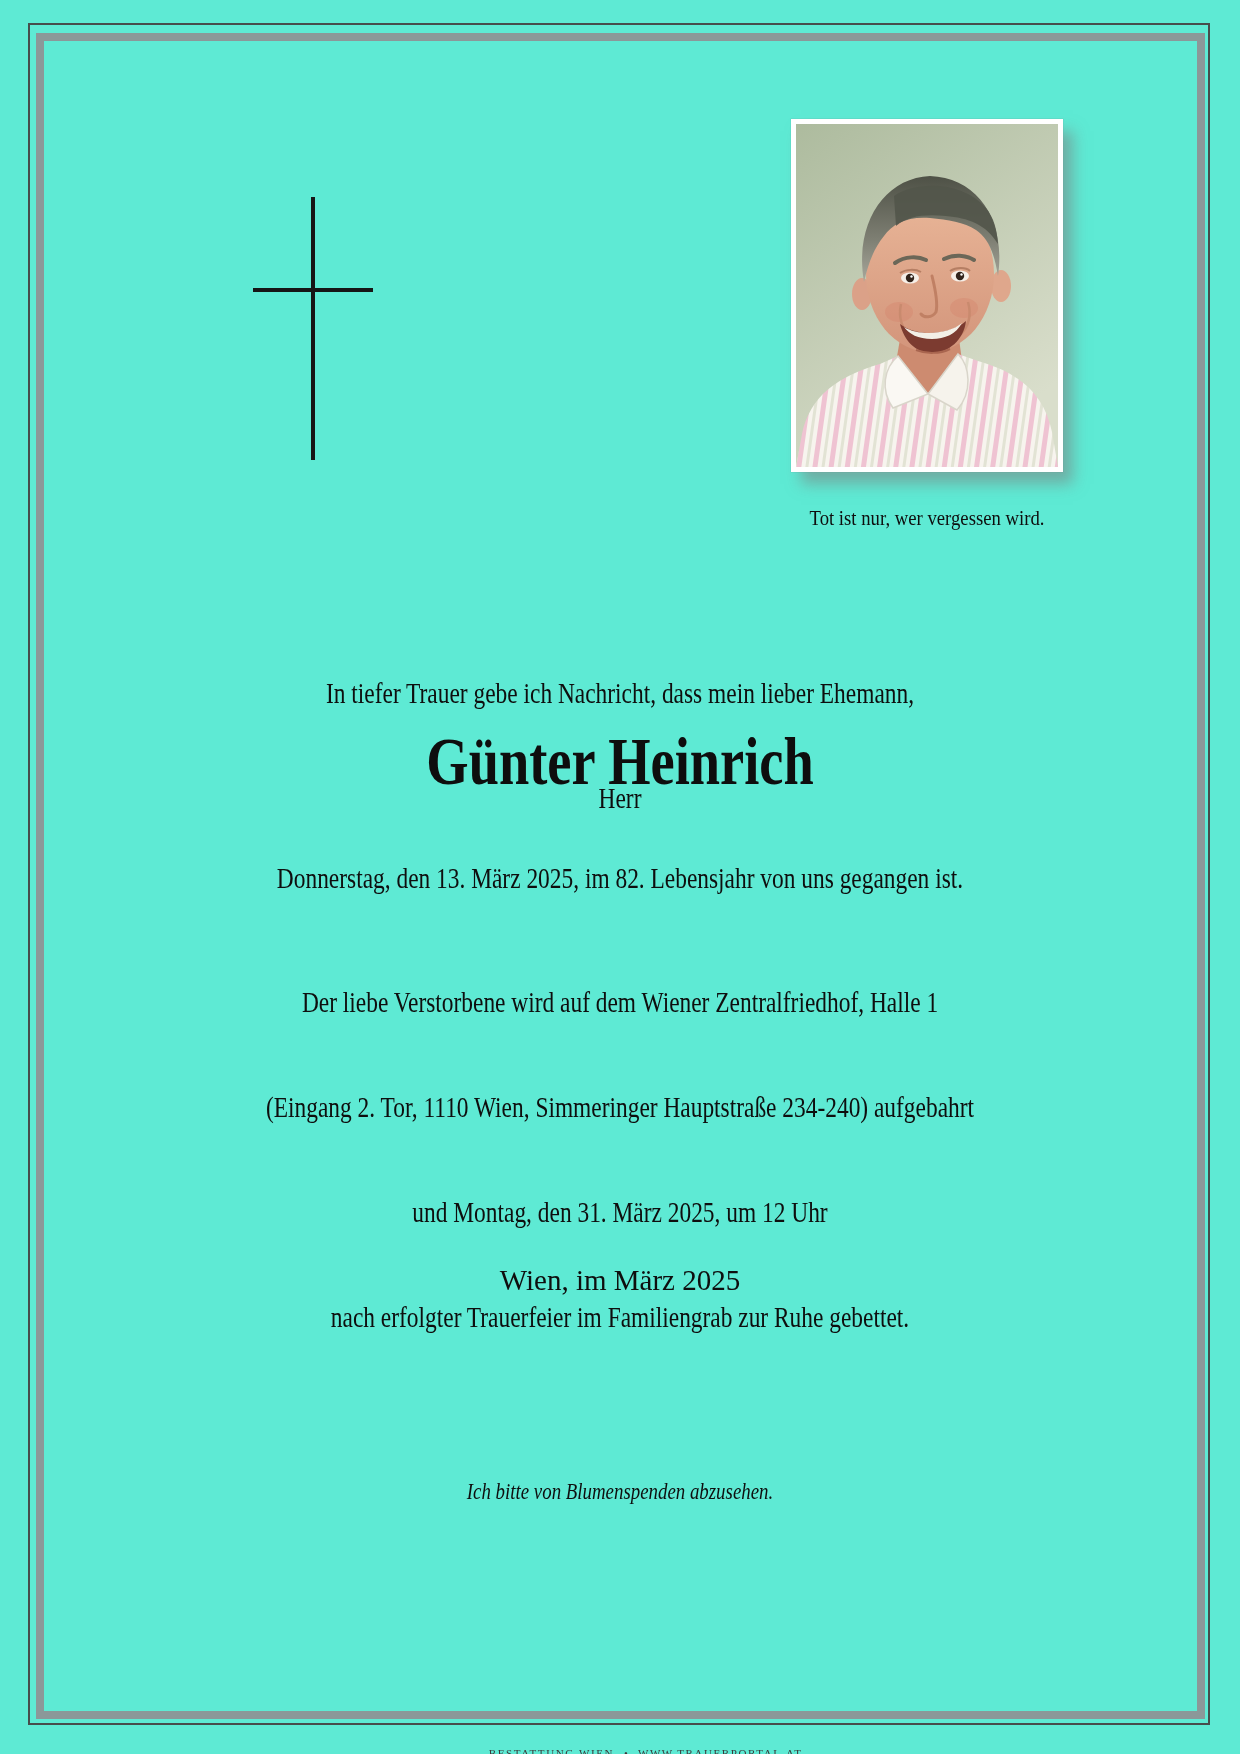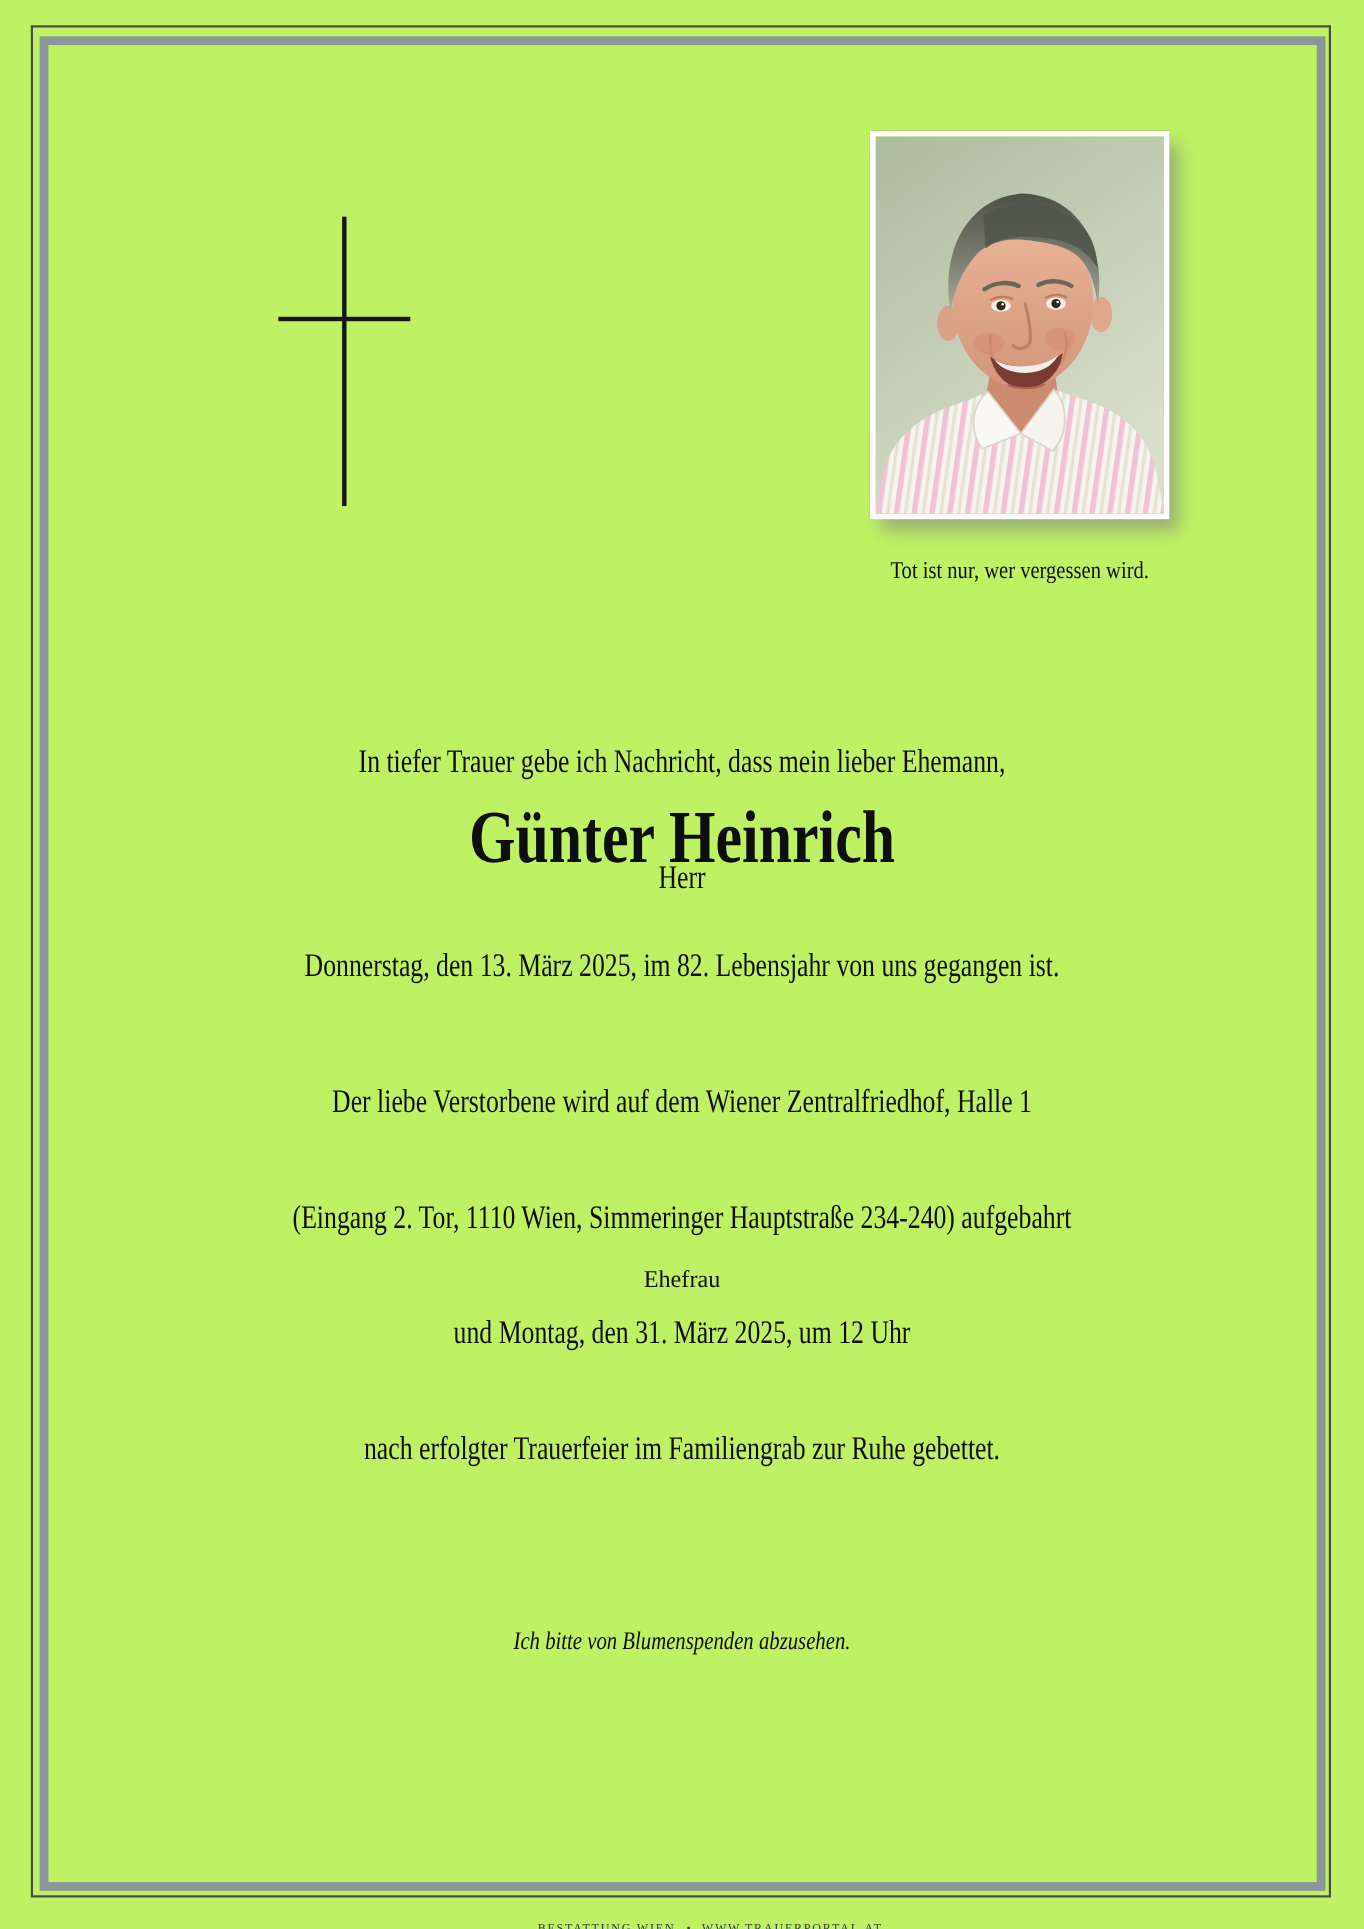--- a/index.html
+++ b/index.html
@@ -1,16 +1,16 @@
 <!DOCTYPE html>
 <html><head>
 <meta charset="utf-8">
 <style>
   html,body{margin:0;padding:0;background:#ffffff;}
-  .page{position:relative;width:1240px;height:1754px;background:#bef264;overflow:hidden;
+  .page{position:relative;width:1240px;height:1754px;background:#5eead4;overflow:hidden;
         font-family:"Liberation Serif", serif;color:#0e0e0e;}
   
   .frame-outer{position:absolute;left:28px;top:23px;width:1178px;height:1698px;
                border:2px solid #474d4c;}
   .frame-inner{position:absolute;left:36px;top:33px;width:1169px;height:1686px;
                border:8px solid #8b9899;box-sizing:border-box;}
   
   .cross{position:absolute;left:0;top:0;}
   .cross-v{position:absolute;left:311px;top:197px;width:4px;height:263px;background:#161616;}
   .cross-h{position:absolute;left:253px;top:288px;width:120px;height:4px;background:#161616;}
@@ -123,22 +123,22 @@
 
   <div class="tline death cond">Donnerstag, den 13. März 2025, im 82. Lebensjahr von uns gegangen ist.</div>
 
   <div class="tline funeral cond">
     <div>Der liebe Verstorbene wird auf dem Wiener Zentralfriedhof, Halle 1</div>
     <div>(Eingang 2. Tor, 1110 Wien, Simmeringer Hauptstraße 234-240) aufgebahrt</div>
     <div>und Montag, den 31. März 2025, um 12 Uhr</div>
     <div>nach erfolgter Trauerfeier im Familiengrab zur Ruhe gebettet.</div>
   </div>
 
-  <div class="tline mourner-rel">Ehefrau</div>
 
+  <div class="tline place-date">Wien, im März 2025</div>
 
   <div class="tline flowers">Ich bitte von Blumenspenden abzusehen.</div>
 
   <div class="tline footer">
     <span>BESTATTUNG WIEN</span><span class="dot">•</span><span>WWW.TRAUERPORTAL.AT</span>
   </div>
 
 </div>
 
 </body></html>

